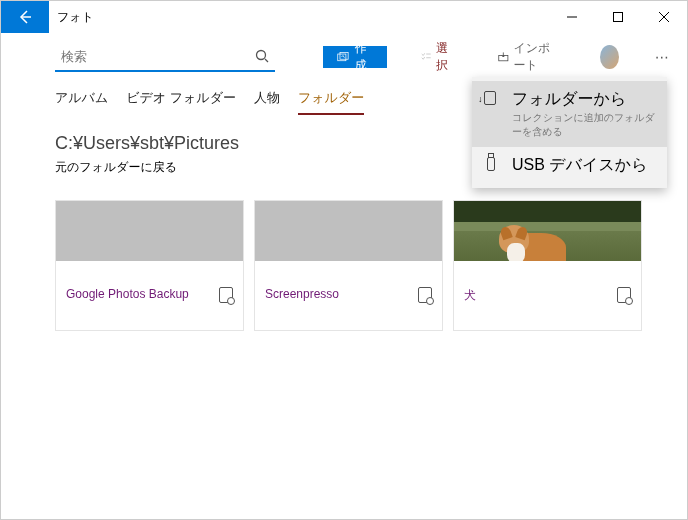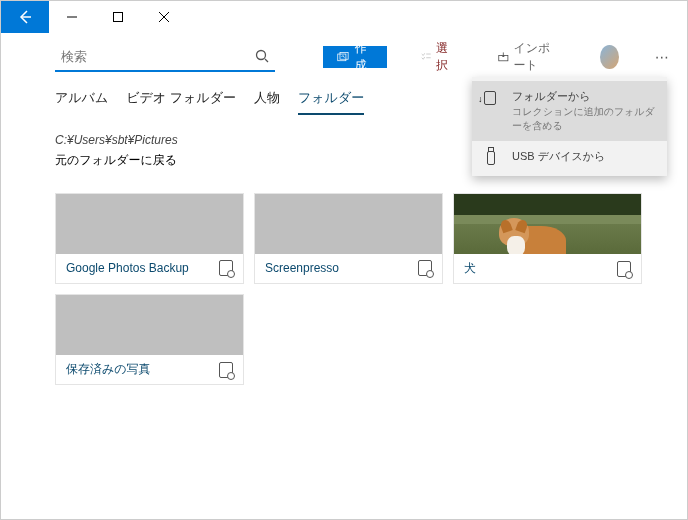--- a/index.html
+++ b/index.html
@@ -14,62 +14,63 @@
   .search-box input { flex: 1; border: none; outline: none; font-size: 13px; background: transparent; }
   .search-icon { font-size: 14px; color: #555; }
   .toolbar-spacer { flex: 1; }
   .create-btn { background: #0078d7; color: #fff; height: 22px; padding: 0 14px; display: flex; align-items: center; font-size: 12px; gap: 6px; }
   .tool-btn { height: 34px; padding: 0 10px; display: flex; align-items: center; font-size: 12px; color: #666; gap: 5px; }
   .tool-btn.disabled { color: #7f1d1d; justify-content: center; }
   .avatar { width: 24px; height: 24px; border-radius: 50%; background: linear-gradient(135deg, #8ab4d8, #d4a574); margin: 0 6px; }
   .more-btn { width: 34px; height: 34px; display: flex; align-items: center; justify-content: center; font-size: 14px; color: #555; }
   .tabs { padding: 8px 12px 0 54px; display: flex; gap: 18px; font-size: 13px; }
   .tab { padding-bottom: 6px; color: #222; }
-  .tab.active { color: #0c4a6e; border-bottom: 2px solid #0c4a6e; }
+  .tab.active { color: #a16207; border-bottom: 2px solid #7f1d1d; }
   .content { padding: 18px 12px 12px 54px; }
-  .path { font-size: 12px; color: #444; font-style: italic; }
+  .path { font-size: 18px; color: #444; }
   .back-link { font-size: 12px; color: #000000; margin-top: 5px; display: block; }
   .grid { margin-top: 24px; display: flex; flex-wrap: wrap; gap: 10px; }
   .card { width: 189px; border: 1px solid #e4e4e4; background: #fff; }
   .thumb { height: 60px; background: #bfbfbf; overflow: hidden; position: relative; }
   .thumb.dog { background: linear-gradient(to bottom, #2a3a1c 0%, #2a3a1c 35%, #7a8a5a 35%, #7a8a5a 100%); }
   .dog-shape { position: absolute; left: 45px; bottom: 0; width: 70px; height: 42px; }
   .dog-body { position: absolute; width: 55px; height: 32px; background: #c8803a; border-radius: 30% 45% 15% 15%; bottom: -4px; left: 12px; }
   .dog-head { position: absolute; width: 30px; height: 28px; background: #d4975a; border-radius: 50% 50% 40% 40%; bottom: 8px; left: 0; }
   .dog-ear { position: absolute; width: 10px; height: 12px; background: #b8702a; border-radius: 50% 50% 0 0; }
   .dog-ear.l { left: 2px; top: 2px; transform: rotate(-20deg); }
   .dog-ear.r { left: 18px; top: 2px; transform: rotate(20deg); }
   .dog-chest { position: absolute; width: 18px; height: 20px; background: #f5f0e8; border-radius: 40%; bottom: -2px; left: 8px; }
   .grass { position: absolute; bottom: 0; left: 0; right: 0; height: 30px; background: linear-gradient(to bottom, #6a7a4a, #5a6a3a); }
-  .card-title-row { display: flex; align-items: center; padding: 6px 10px; font-size: 12px; color: #0c4a6e; }
+  .card-title-row { display: flex; align-items: flex-start; padding: 26px 10px; font-size: 12px; color: #701a75; }
   .card-title { flex: 1; overflow: hidden; text-overflow: ellipsis; white-space: nowrap; }
   .folder-icon { width: 14px; height: 16px; border: 1.4px solid #555; border-radius: 2px; position: relative; flex-shrink: 0; }
   .folder-icon::after { content: ''; position: absolute; width: 6px; height: 6px; border: 1.4px solid #555; border-radius: 50%; right: -3px; bottom: -3px; background: #fff; }
   .dropdown { position: absolute; top: 76px; right: 20px; width: 195px; background: #f2f2f2; box-shadow: 0 4px 10px rgba(0,0,0,0.25); padding: 4px 0; }
   .dd-item { padding: 8px 12px 8px 40px; position: relative; }
   .dd-item.hl { background: #dcdcdc; }
-  .dd-title { font-size: 11px; color: #404040; }
+  .dd-title { font-size: 16px; color: #000000; }
   .dd-sub { font-size: 10px; color: #777; margin-top: 1px; }
   .dd-icon { position: absolute; left: 12px; top: 10px; width: 16px; height: 16px; }
   .ico-folder-add { border: 1.3px solid #444; width: 12px; height: 14px; border-radius: 2px; position: relative; }
   .ico-folder-add::after { content: '↓'; position: absolute; font-size: 9px; left: -7px; top: 2px; }
   .ico-usb { width: 8px; height: 14px; border: 1.3px solid #444; border-radius: 2px; position: relative; left: 3px; }
   .ico-usb::before { content: ''; position: absolute; width: 4px; height: 3px; border: 1.3px solid #444; left: 0; top: -5px; }
   svg { display: block; }
 </style>
 </head>
 <body>
 
 <div class="titlebar">
   <div class="back-btn">
     <svg width="16" height="16" viewBox="0 0 16 16">
         <path d="M10 2 L4 8 L10 14" stroke="#fff" stroke-width="1.5" fill="none"></path>
         <path d="M4 8 H14" stroke="#fff" stroke-width="1.5"></path>
       </svg>
   </div>
+  <div class="app-title">フォト</div>
   <div class="win-controls">
     <div class="win-btn">
         <svg width="10" height="10">
           <path d="M0 5 H10" stroke="#000"></path>
         </svg>
       </div>
     <div class="win-btn">
         <svg width="10" height="10">
           <rect x="0.5" y="0.5" width="9" height="9" stroke="#000" fill="none"></rect>
         </svg>
@@ -156,27 +157,20 @@
             <div class="dog-ear r"></div>
           </div>
           <div class="dog-chest"></div>
         </div>
       </div>
       <div class="card-title-row">
         <span class="card-title">犬</span>
         <span class="folder-icon"></span>
       </div>
     </div>
-    <div class="card">
-      <div class="thumb"></div>
-      <div class="card-title-row">
-        <span class="card-title">保存済みの写真</span>
-        <span class="folder-icon"></span>
-      </div>
-    </div>
   </div>
 </div>
 
 <div class="dropdown">
   <div class="dd-item hl">
     <div class="dd-icon">
         <div class="ico-folder-add"></div>
       </div>
     <div class="dd-title">フォルダーから</div>
     <div class="dd-sub">コレクションに追加のフォルダーを含める</div>

